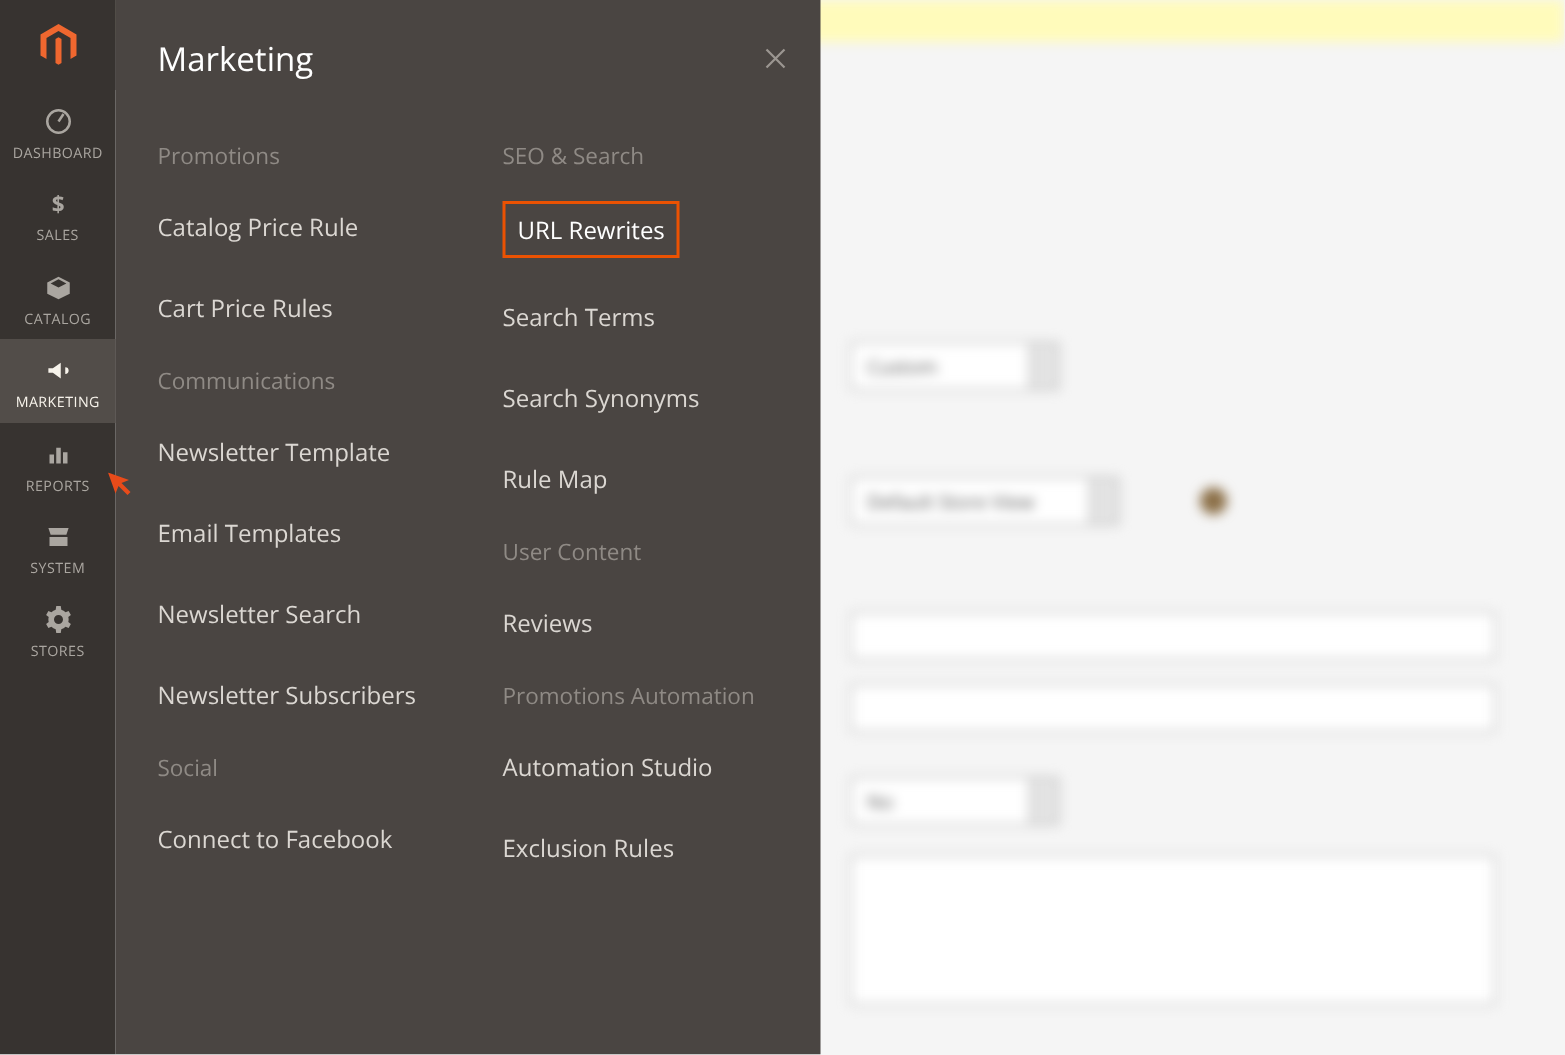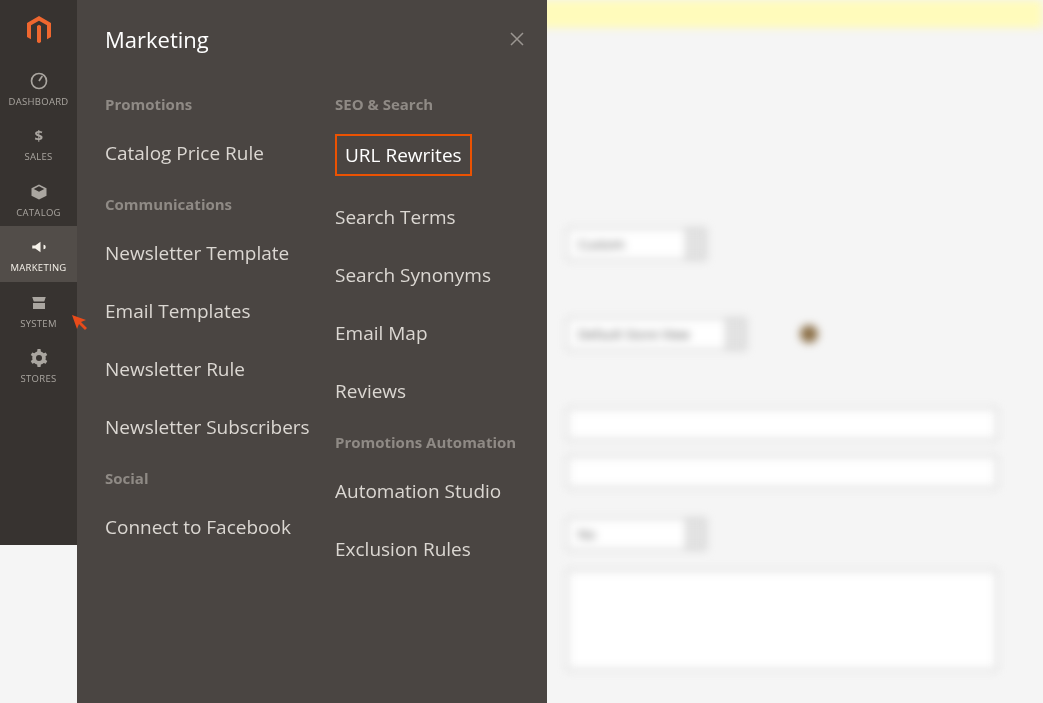--- a/index.html
+++ b/index.html
@@ -1,32 +1,32 @@
 <!DOCTYPE html>
 <html><head>
 <meta charset="utf-8">
 <style>
 *{margin:0;padding:0;box-sizing:border-box;font-family:'Open Sans',Arial,sans-serif}
 body{width:1043px;height:703px;overflow:hidden;background:#f5f5f5;position:relative}
-.sidebar{position:absolute;left:0;top:0;width:77px;height:545px;background:#373330;z-index:10}
+.sidebar{position:absolute;left:0;top:0;width:77px;height:703px;background:#373330;z-index:10}
 .logo{width:77px;height:60px;display:flex;align-items:center;justify-content:center;background:#373330}
 .logo svg{width:32px;height:32px}
 .nav-item{display:flex;flex-direction:column;align-items:center;justify-content:center;padding:10px 0 8px;cursor:pointer;color:#aaa6a0}
 .nav-item.active{background:#524d49;color:#f7f3eb}
 .nav-item .icon{width:22px;height:22px;display:flex;align-items:center;justify-content:center;margin-bottom:4px}
 .nav-item .label{font-size:9.5px;letter-spacing:.3px;text-align:center;line-height:1.2}
 .flyout{position:absolute;left:77px;top:0;width:470px;height:703px;background:#4a4542;z-index:9;padding:24px 0 0 28px;color:#fff}
 .flyout-header{display:flex;justify-content:space-between;align-items:center;padding-right:20px;margin-bottom:40px}
 .flyout-title{font-size:22px;font-weight:400;color:#fff}
 .flyout-close{width:20px;height:20px;cursor:pointer;color:#9b9691;font-size:20px;display:flex;align-items:center;justify-content:center}
 .flyout-columns{display:flex;gap:18px}
 .flyout-col{width:215px}
-.section-heading{color:#8f8a85;font-size:15px;font-weight:700;margin-bottom:22px;margin-top:0}
+.section-heading{color:#8f8a85;font-size:15px;font-weight:400;margin-bottom:22px;margin-top:0}
 .section-heading.mt{margin-top:20px}
-.menu-link{display:block;color:#dbd7d2;font-size:19px;font-weight:400;margin-bottom:24px;cursor:pointer;padding:4px 0}
+.menu-link{display:block;color:#dbd7d2;font-size:16px;font-weight:400;margin-bottom:24px;cursor:pointer;padding:4px 0}
 .menu-link.highlighted{border:2px solid #eb5202;color:#fff;padding:6px 8px;display:inline-block;margin-top:-2px}
 .bg-content{position:absolute;left:77px;top:0;width:966px;height:703px;filter:blur(4px);z-index:1}
 .notice-bar{background:#fffbbb;height:28px;width:100%;padding:6px 14px;color:#666;font-size:12px}
 .bg-form{padding:200px 0 0 490px}
 .form-row{margin-bottom:58px;display:flex;align-items:center;gap:14px}
 .fake-select{border:1px solid #adadad;height:32px;width:120px;background:#fff;padding:6px 10px;color:#555;font-size:13px;display:flex;align-items:center}
 .fake-select.wide{width:160px}
 .fake-btn{width:20px;height:32px;background:#e3e3e3;border:1px solid #adadad;margin-left:-15px}
 .fake-input{border:1px solid #adadad;height:32px;width:430px;background:#fff;margin-bottom:16px}
 .fake-textarea{border:1px solid #adadad;height:100px;width:430px;background:#fff}
@@ -99,20 +99,30 @@
   <div class="nav-item active">
     <span class="icon">
         <svg width="20" height="18" viewBox="0 0 24 24" fill="#f7f3eb">
           <path d="M3 10v4h4l7 5V5l-7 5H3zm15-1a3 3 0 010 6v-6z"></path>
         </svg>
       </span>
     <span class="label">MARKETING</span>
   </div>
   <div class="nav-item">
     <span class="icon">
+        <svg width="18" height="18" viewBox="0 0 24 24" fill="#aaa6a0">
+          <rect x="4" y="12" width="4" height="8"></rect>
+          <rect x="10" y="6" width="4" height="14"></rect>
+          <rect x="16" y="10" width="4" height="10"></rect>
+        </svg>
+      </span>
+    <span class="label">REPORTS</span>
+  </div>
+  <div class="nav-item">
+    <span class="icon">
         <svg width="20" height="18" viewBox="0 0 24 24" fill="#aaa6a0">
           <path d="M3 4h18l-2 6H5L3 4zm1 8h16v8H4v-8z"></path>
         </svg>
       </span>
     <span class="label">SYSTEM</span>
   </div>
   <div class="nav-item">
     <span class="icon">
         <svg width="18" height="18" viewBox="0 0 24 24" fill="#aaa6a0">
           <path d="M12 8a4 4 0 100 8 4 4 0 000-8zm9 4a9 9 0 01-.3 2.2l2.3 1.8-2 3.5-2.7-1a9 9 0 01-3.8 2.2L14 24h-4l-.5-3.3a9 9 0 01-3.8-2.2l-2.7 1-2-3.5 2.3-1.8A9 9 0 013 12c0-.8.1-1.5.3-2.2L1 8l2-3.5 2.7 1A9 9 0 019.5 3.3L10 0h4l.5 3.3a9 9 0 013.8 2.2l2.7-1 2 3.5-2.3 1.8c.2.7.3 1.4.3 2.2z"></path>
@@ -128,37 +138,39 @@
     <div class="flyout-close">
       <svg width="16" height="16" viewBox="0 0 16 16" stroke="#9b9691" stroke-width="1.5">
           <path d="M2 2l12 12M14 2L2 14"></path>
         </svg>
     </div>
   </div>
   <div class="flyout-columns">
     <div class="flyout-col">
       <div class="section-heading">Promotions</div>
       <a class="menu-link">Catalog Price Rule</a>
+      <a class="menu-link">Cart Price Rules</a>
 
       <div class="section-heading mt">Communications</div>
       <a class="menu-link">Newsletter Template</a>
       <a class="menu-link">Email Templates</a>
-      <a class="menu-link">Newsletter Rule</a>
+      <a class="menu-link">Newsletter Search</a>
       <a class="menu-link">Newsletter Subscribers</a>
 
       <div class="section-heading mt">Social</div>
       <a class="menu-link">Connect to Facebook</a>
     </div>
     <div class="flyout-col">
       <div class="section-heading">SEO &amp; Search</div>
       <a class="menu-link highlighted">URL Rewrites</a>
       <a class="menu-link">Search Terms</a>
       <a class="menu-link">Search Synonyms</a>
-      <a class="menu-link">Email Map</a>
+      <a class="menu-link">Rule Map</a>
 
+      <div class="section-heading mt">User Content</div>
       <a class="menu-link">Reviews</a>
 
       <div class="section-heading mt">Promotions Automation</div>
       <a class="menu-link">Automation Studio</a>
       <a class="menu-link">Exclusion Rules</a>
     </div>
   </div>
 </div>
 
 <svg class="cursor-arrow" viewBox="0 0 16 16">

